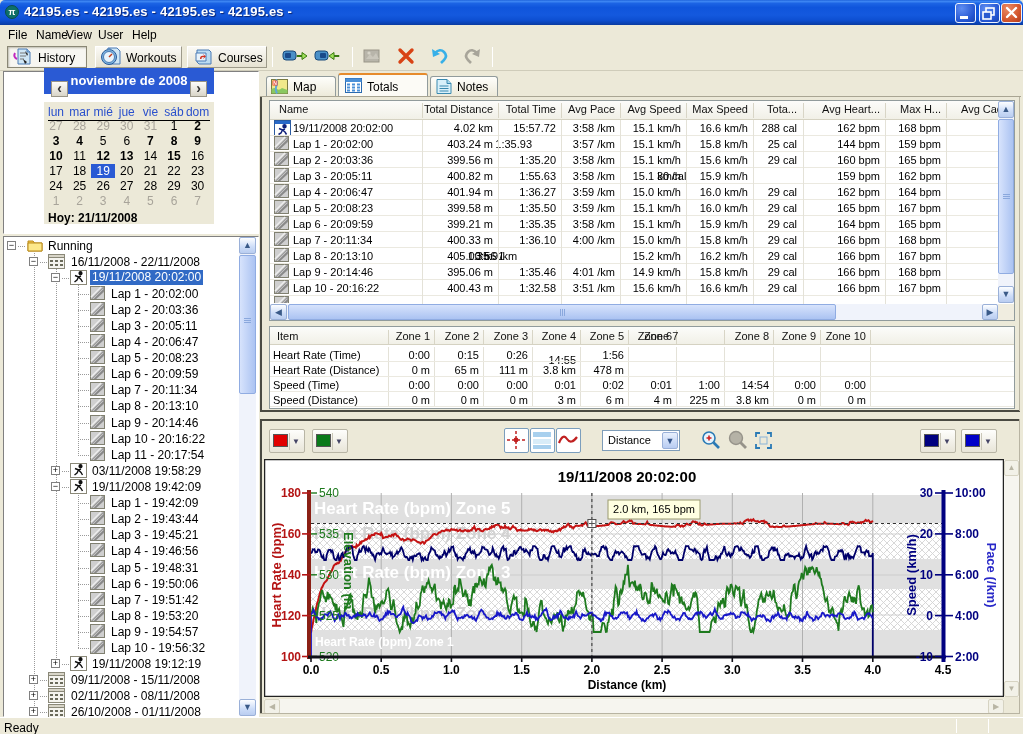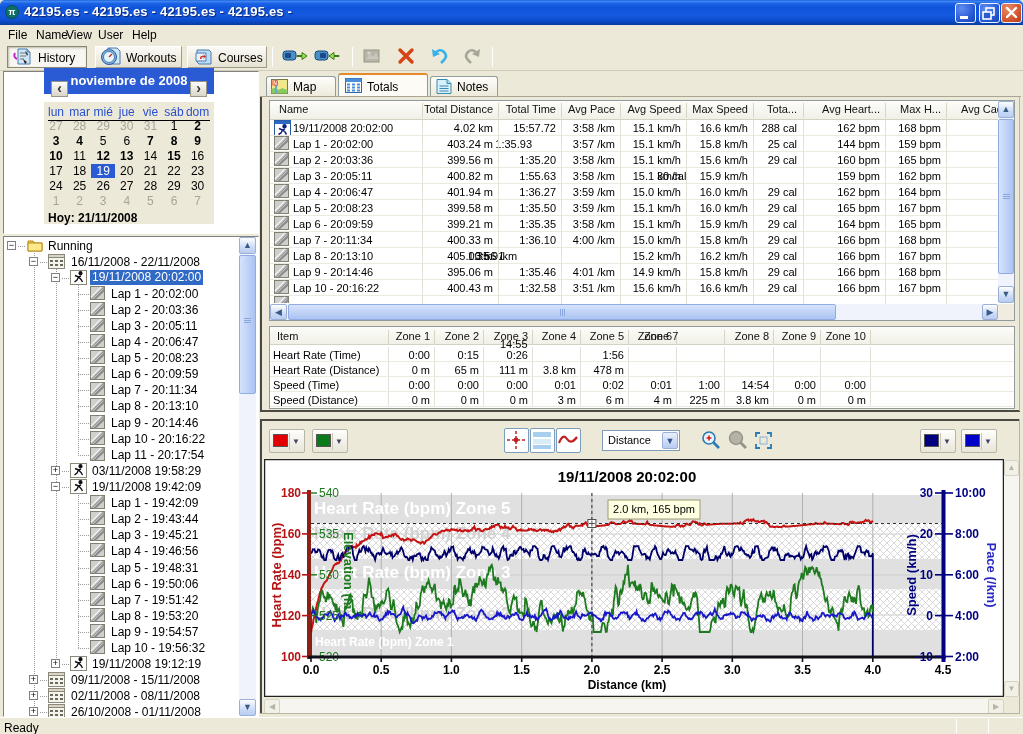--- a/index.html
+++ b/index.html
@@ -821,21 +821,21 @@
 <div class="gh" style="left:548px;width:76px;text-align:right;top:330px">Zone 5</div>
 <div class="gh" style="left:596px;width:76px;text-align:right;top:330px">Zone 6</div>
 <div class="gh" style="left:644px;width:76px;text-align:left;top:330px">Zone 7</div>
 <div class="gh" style="left:693px;width:76px;text-align:right;top:330px">Zone 8</div>
 <div class="gh" style="left:740px;width:76px;text-align:right;top:330px">Zone 9</div>
 <div class="gh" style="left:790px;width:76px;text-align:right;top:330px">Zone 10</div>
 <div class="gcell" style="left:273px;top:349px">Heart Rate (Time)</div>
 <div class="gcell" style="left:354px;width:76px;text-align:right;top:349px">0:00</div>
 <div class="gcell" style="left:403px;width:76px;text-align:right;top:349px">0:15</div>
 <div class="gcell" style="left:452px;width:76px;text-align:right;top:349px">0:26</div>
-<div class="gcell" style="left:500px;width:76px;top:338px">14:55</div>
+<div class="gcell" style="left:500px;width:76px;text-align:right;top:354px">14:55</div>
 <div class="gcell" style="left:548px;width:76px;text-align:right;top:349px">1:56</div>
 <div class="hline" style="left:270px;top:361px;width:744px"></div>
 <div class="gcell" style="left:273px;top:364px">Heart Rate (Distance)</div>
 <div class="gcell" style="left:354px;width:76px;text-align:right;top:364px">0 m</div>
 <div class="gcell" style="left:403px;width:76px;text-align:right;top:364px">65 m</div>
 <div class="gcell" style="left:452px;width:76px;text-align:right;top:364px">111 m</div>
 <div class="gcell" style="left:500px;width:76px;text-align:right;top:364px">3.8 km</div>
 <div class="gcell" style="left:548px;width:76px;text-align:right;top:364px">478 m</div>
 <div class="hline" style="left:270px;top:376px;width:744px"></div>
 <div class="gcell" style="left:273px;top:379px">Speed (Time)</div>

